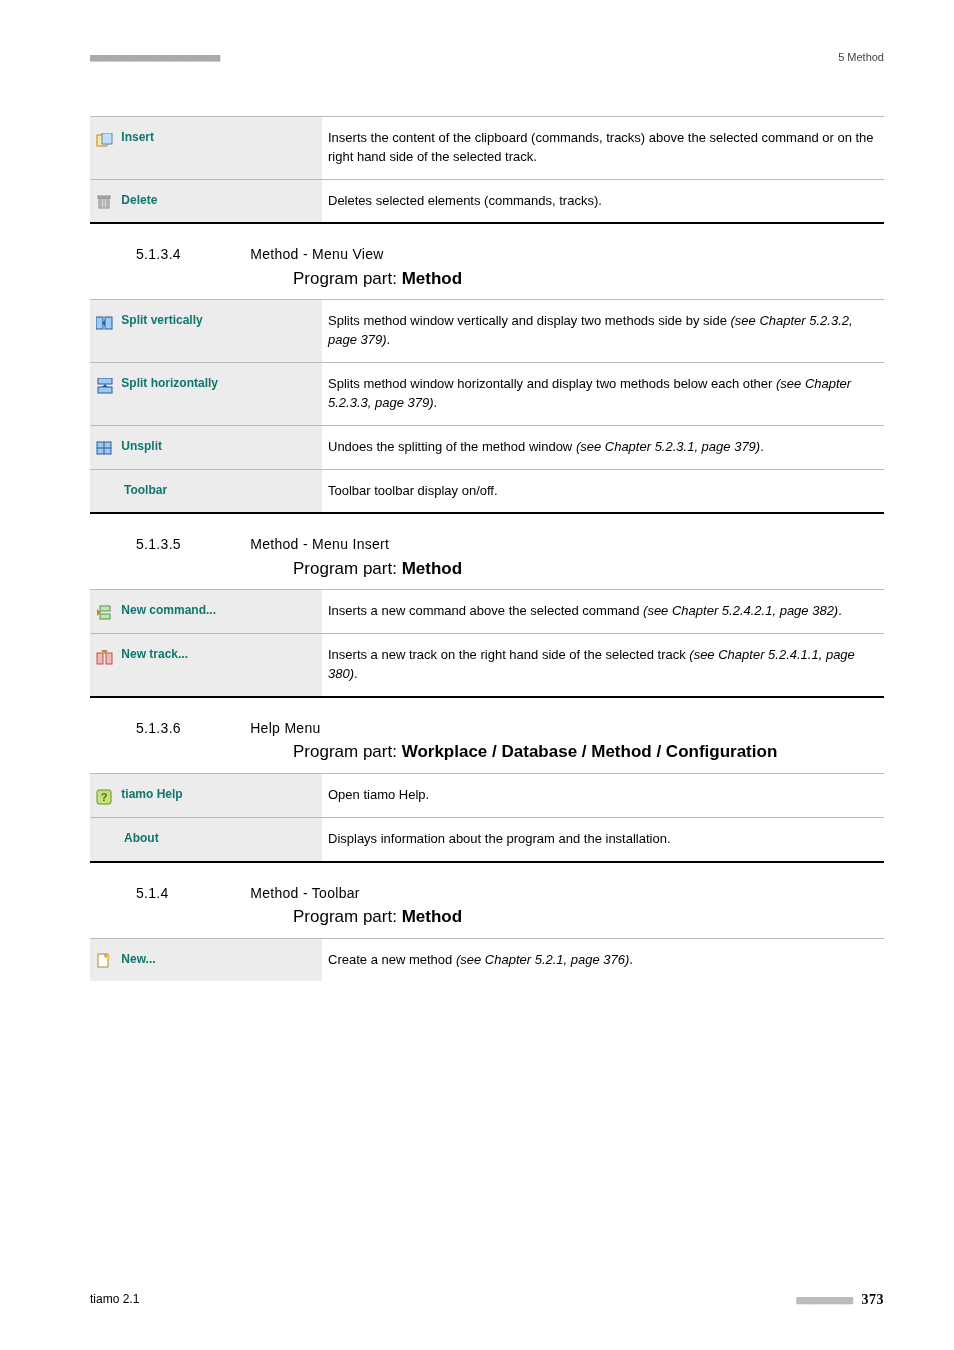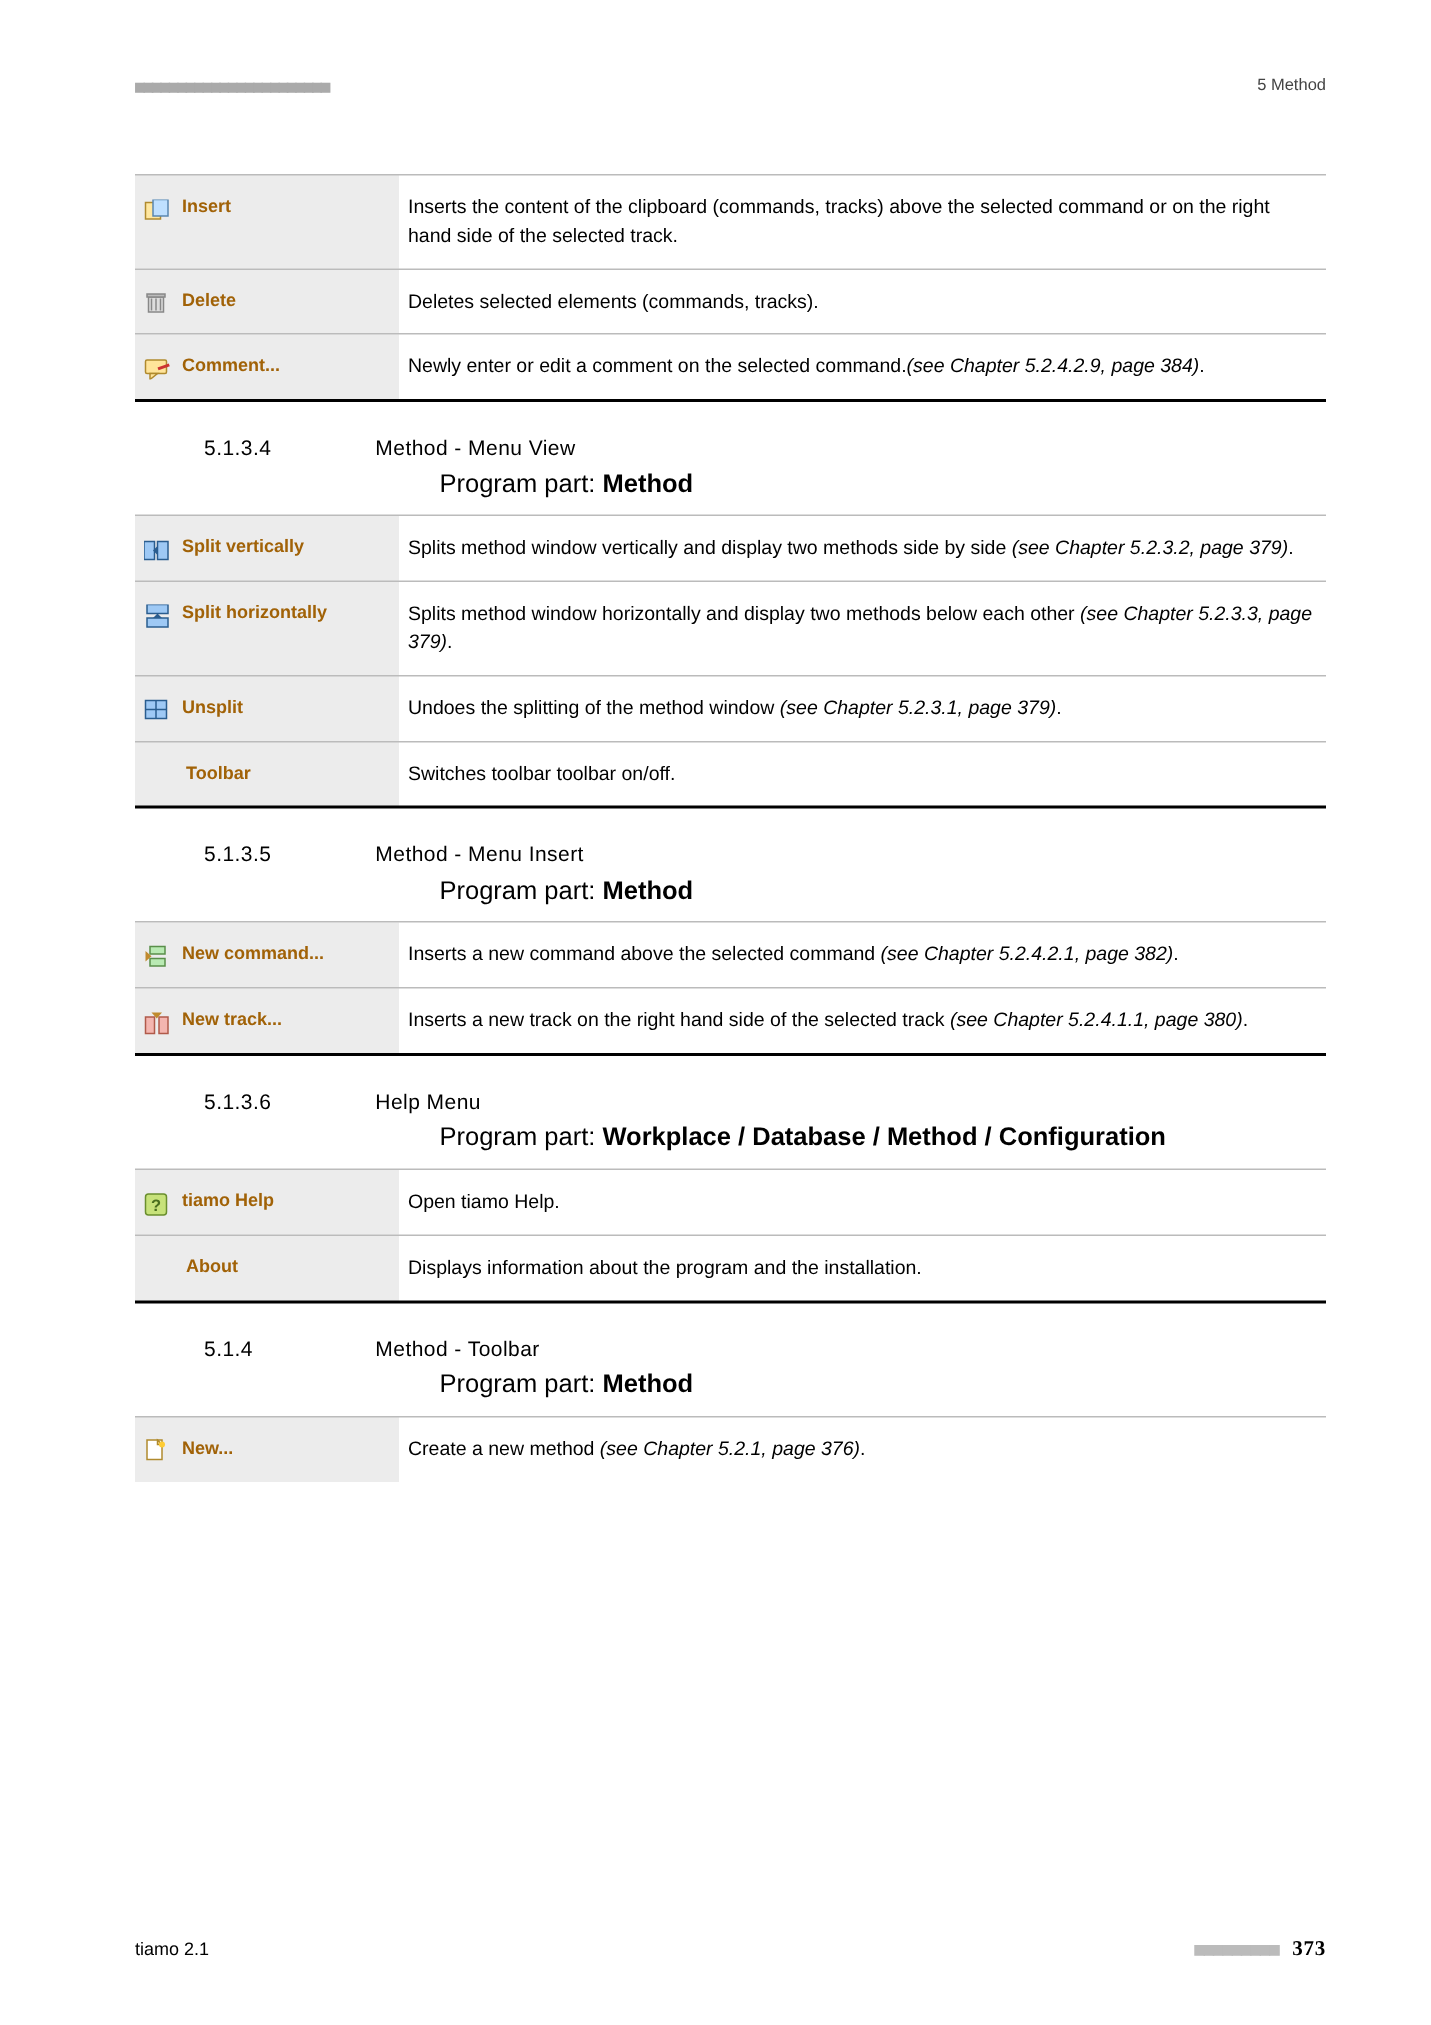--- a/index.html
+++ b/index.html
@@ -34,25 +34,25 @@
     border-collapse: collapse;
     margin-bottom: 20px;
   }
   .tbl td {
     vertical-align: top;
     padding: 12px 6px;
     border-top: 1px solid #bbb;
   }
   .tbl tr:first-child td { border-top: 1px solid #bbb; }
   .tbl td.label {
-    width: 176px;
+    width: 232px;
     background: #ececec;
     font-weight: bold;
     font-size: 12px;
-    color: #a16207;
+    color: #0f766e;
   }
   .tbl td.label .icon {
     width: 18px;
     height: 14px;
     display: inline-block;
     vertical-align: middle;
     margin-right: 4px;
   }
   .tbl td.desc {
     font-size: 13px;
@@ -139,35 +139,20 @@
               <line x1="8" y1="5" x2="8" y2="13" stroke="#888"></line>
               <line x1="11" y1="5" x2="11" y2="13" stroke="#888"></line>
             </svg>
       </span>
       <span class="label-text">Delete</span>
     </td>
     <td class="desc">
       <span>Deletes selected elements (commands, tracks).</span>
     </td>
   </tr>
-  <tr>
-    <td class="label">
-      <span class="icon">
-        <svg width="18" height="14" viewBox="0 0 18 14">
-              <rect x="1" y="1" width="14" height="9" rx="1" fill="#ffe49a" stroke="#b08a2e"></rect>
-              <polygon points="4,10 4,14 9,10" fill="#ffe49a" stroke="#b08a2e"></polygon>
-              <rect x="9" y="6" width="8" height="2" fill="#c33" transform="rotate(-20 9 6)"></rect>
-            </svg>
-      </span>
-      <span class="label-text">Comment...</span>
-    </td>
-    <td class="desc">
-      <span>Newly enter or edit a comment on the selected command.</span><span class="ital">(see Chapter 5.2.4.2.9, page 384)</span><span>.</span>
-    </td>
-  </tr>
 </tbody>
   </table>
 
 <h3 class="section-num">
   <span class="num">5.1.3.4</span>
   <span>Method - Menu View</span>
 </h3>
 <div class="subhead">
   <span>Program part: </span><span class="b">Method</span>
 </div>
@@ -217,21 +202,21 @@
     </td>
     <td class="desc">
       <span>Undoes the splitting of the method window </span><span class="ital">(see Chapter 5.2.3.1, page 379)</span><span>.</span>
     </td>
   </tr>
   <tr>
     <td class="label">
       <span class="no-icon-indent label-text">Toolbar</span>
     </td>
     <td class="desc">
-      <span>Switches toolbar toolbar on/off.</span>
+      <span>Toolbar toolbar display on/off.</span>
     </td>
   </tr>
 </tbody>
   </table>
 
 <h3 class="section-num">
   <span class="num">5.1.3.5</span>
   <span>Method - Menu Insert</span>
 </h3>
 <div class="subhead">

